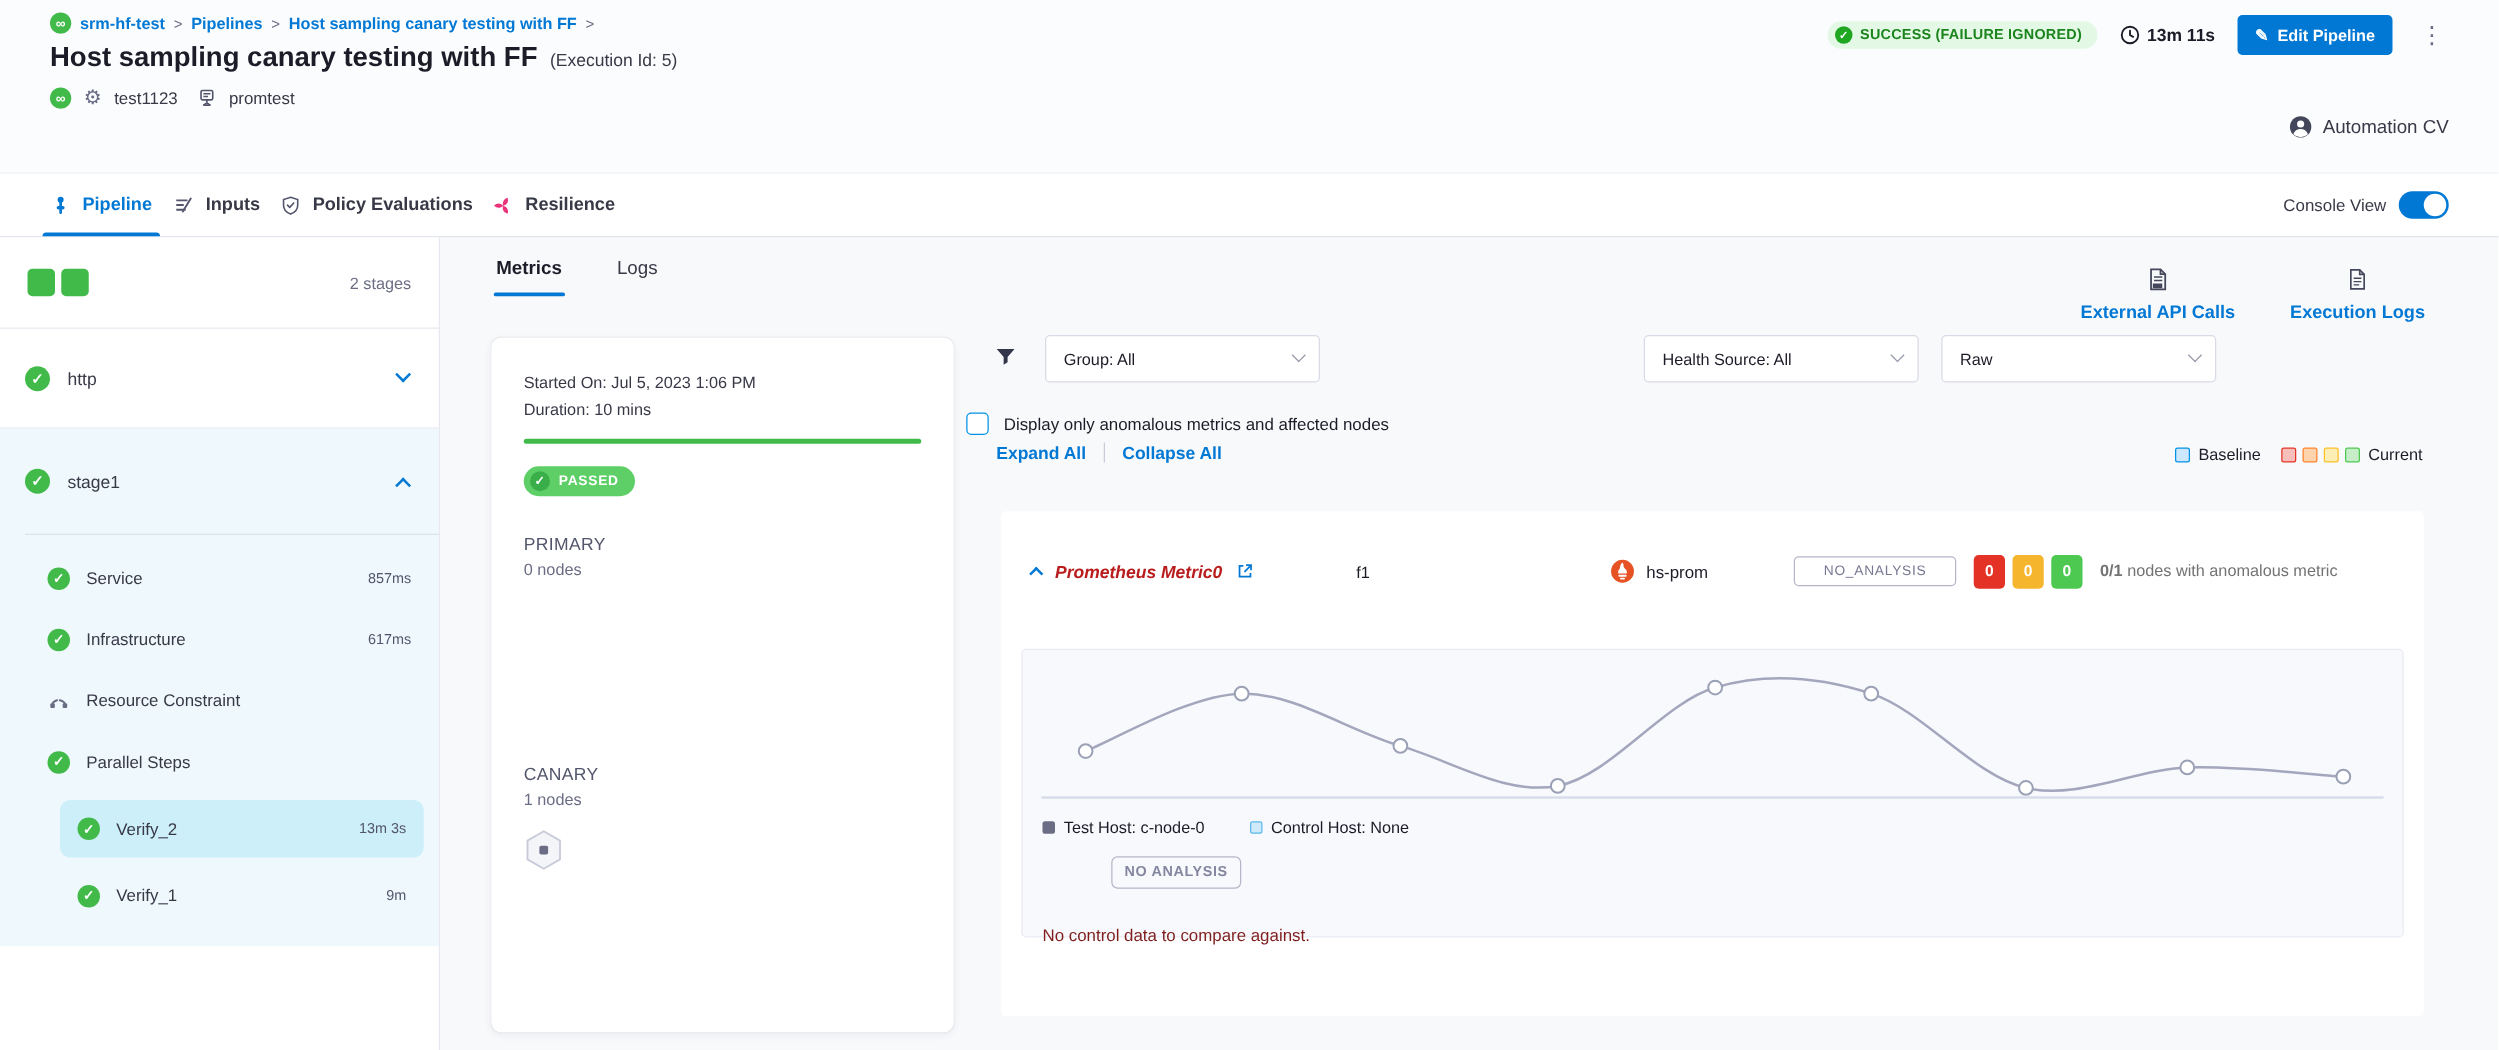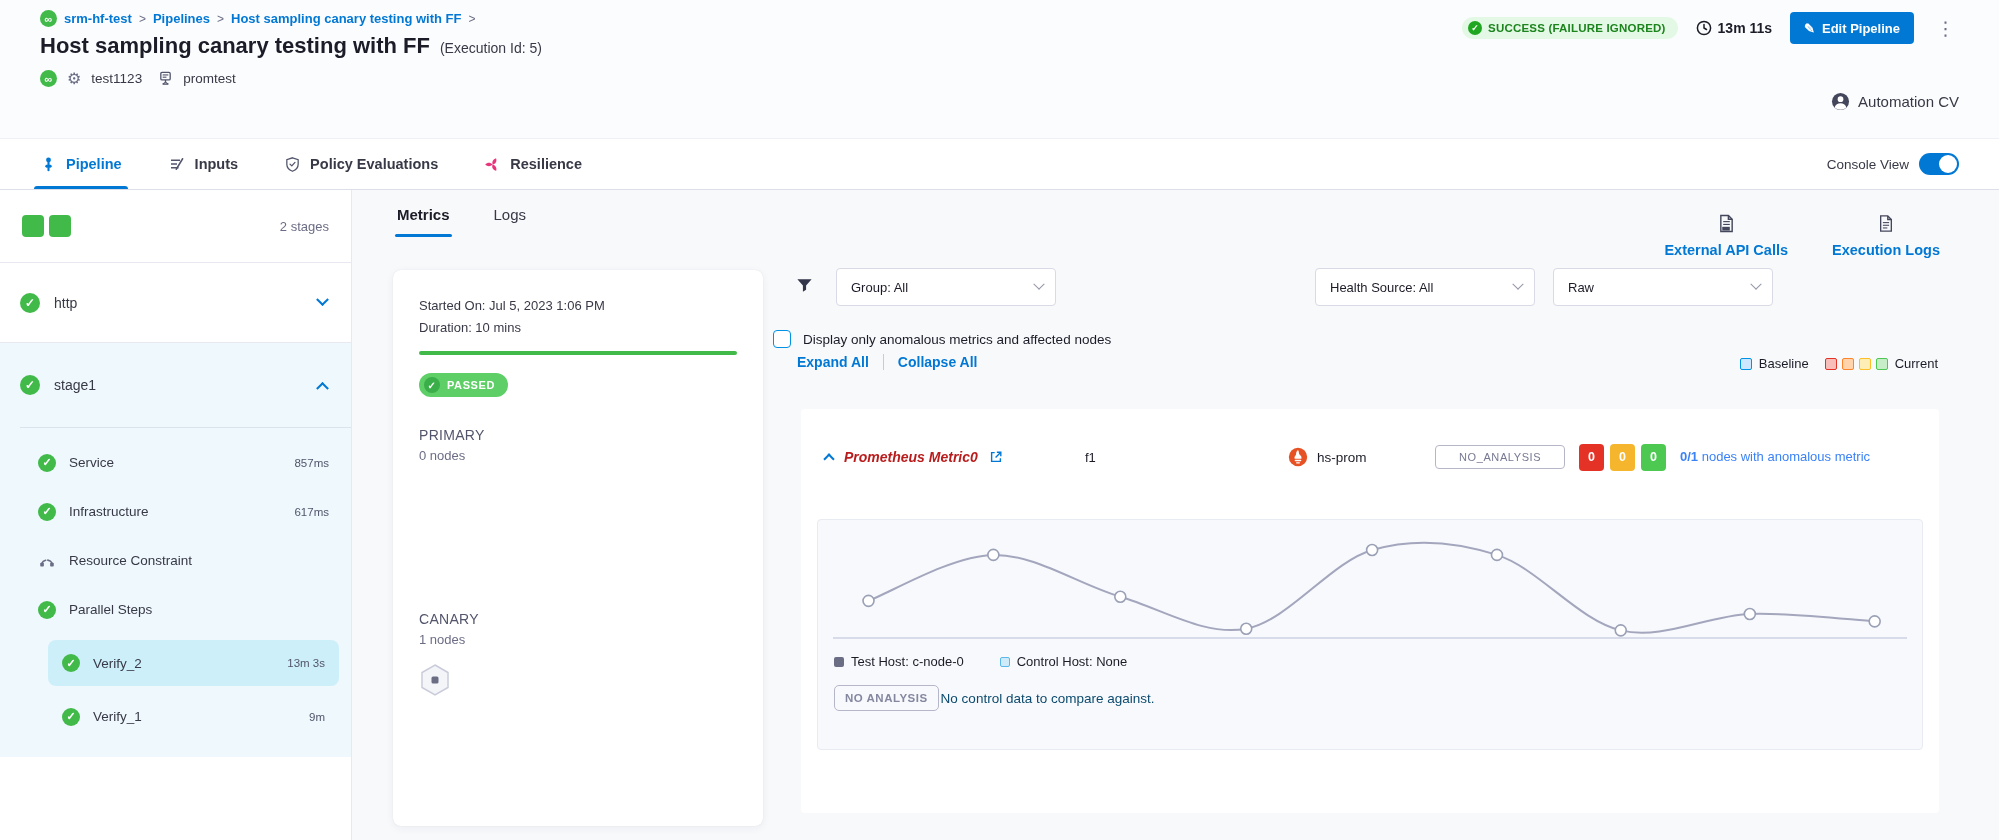--- a/index.html
+++ b/index.html
@@ -25,21 +25,21 @@
   
   .check { display:inline-flex; align-items:center; justify-content:center; background:#42ba4a; border-radius:50%; color:#fff; font-weight:700; flex:none; }
   .check.c20 { width:20px; height:20px; font-size:12px; }
   .check.c18 { width:18px; height:18px; font-size:11px; }
   .check.c14 { width:14px; height:14px; font-size:9px; background:#20a721; }
   .check.c16w { width:16px; height:16px; font-size:10px; background:#3aae49; }
 
   .module-icon { width:17px; height:17px; border-radius:50%; background:#42ba4a; color:#fff; display:inline-flex; align-items:center; justify-content:center; font-size:11px; font-weight:700; flex:none; }
 
   
-  .tabbar { position:absolute; top:139px; left:0; right:0; height:51px; background:#fff; border-bottom:1px solid #dcdee8; display:flex; align-items:center; padding-left:40px; gap:46px; }
+  .tabbar { position:absolute; top:139px; left:0; right:0; height:51px; background:#fff; border-bottom:1px solid #dcdee8; display:flex; align-items:center; padding-left:40px; gap:16px; }
   .tab { position:relative; display:flex; align-items:center; gap:9px; height:100%; font-size:14.5px; font-weight:600; color:#383946; cursor:pointer; }
   .tab.active { color:#0278d5; }
   .tab.active::after { content:""; position:absolute; left:-6px; right:-6px; bottom:0; height:3px; background:#0278d5; border-radius:3px 3px 0 0; }
   .console-toggle { position:absolute; right:40px; top:0; height:100%; display:flex; align-items:center; gap:10px; font-size:13.5px; color:#383946; }
   .toggle { width:40px; height:22px; background:#0278d5; border-radius:11px; position:relative; cursor:pointer; flex:none; }
   .toggle .knob { position:absolute; right:2px; top:2px; width:18px; height:18px; background:#fff; border-radius:50%; }
 
   
   .main { position:absolute; top:190px; left:0; right:0; bottom:0; background:#f8f9fb; }
 
@@ -106,32 +106,32 @@
   .mt-row { height:96px; display:grid; grid-template-columns:260px 203px 147px 144px 1fr; align-items:center; padding-left:24px; }
   .metric-cell { display:flex; align-items:center; gap:11px; }
   .chev-sm { width:8px; height:8px; border-right:2.4px solid #0278d5; border-bottom:2.4px solid #0278d5; transform:rotate(-135deg); margin-top:4px; cursor:pointer; flex:none; }
   .metric-link { font-size:14px; font-weight:600; color:#b91c1c; cursor:pointer;font-style:italic; }
   .cell-txt { font-size:13px; color:#1c1c28; }
   .hs-cell { display:flex; align-items:center; gap:9px; font-size:13.5px; color:#1c1c28; }
   .risk-badge { display:inline-block; border:1px solid #b5b6c8; border-radius:4px; padding:5px 23px; font-size:11px; color:#777992; letter-spacing:.6px; background:#fff; }
   .nodes-cell { display:flex; align-items:center; gap:6px; }
   .cnt { width:25px; height:27px; border-radius:4px; display:flex; align-items:center; justify-content:center; color:#fff; font-size:12.5px; font-weight:700; flex:none; }
   .cnt.r { background:#e43326; } .cnt.y { background:#f5b62e; } .cnt.g { background:#4dc952; }
-  .nodes-txt { margin-left:8px; max-width:212px; font-size:13px; color:#3b82f6; line-height:1.35; }
+  .nodes-txt { margin-left:8px; max-width:212px; font-size:13px; color:#737373; line-height:1.35; }
   .nodes-txt b { font-weight:700; }
 
   
   .chart-card { margin:14px 16px 0; height:231px; background:#f8f9fc; border:1px solid #e9ebf3; border-radius:4px; position:relative; }
   .chart-svg-wrap { position:absolute; left:15px; top:8px; }
   .chart-legend { position:absolute; left:16px; top:134px; display:flex; align-items:center; gap:36px; font-size:13px; color:#1c1c28; }
   .tsq { width:10px; height:10px; border-radius:2px; background:#6b6d85; flex:none; }
   .csq { width:10px; height:10px; border-radius:2px; background:#cfeaf9; border:1px solid #5bb8e8; flex:none; }
-  .na-row { position:absolute; left:16px; top:165px; display:flex; align-items:center; gap:2px; }
+  .na-row { position:absolute; left:16px; top:165px; display:flex; align-items:center; gap:30px;flex-direction:column; }
   .na-badge { border:1px solid #b5b6c8; border-radius:5px; padding:6px 10px; font-size:11.5px; font-weight:700; color:#8587a0; letter-spacing:.5px; background:#f8f9fc; }
-  .na-msg { font-size:13.5px; color:#0c4a6e; }
+  .na-msg { font-size:13.5px; color:#7f1d1d; }
 
   svg { display:block; }
 </style>
 </head>
 <body>
 
 <div id="app">
 
   <div class="header">
     <div class="breadcrumb">

